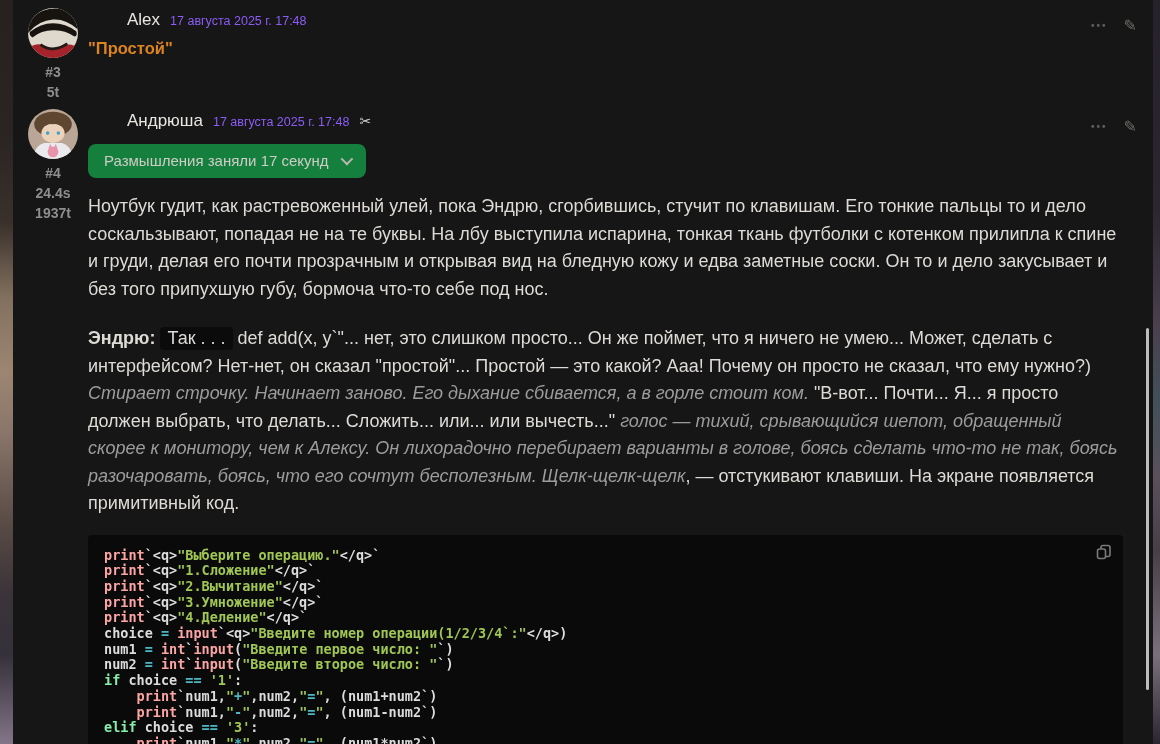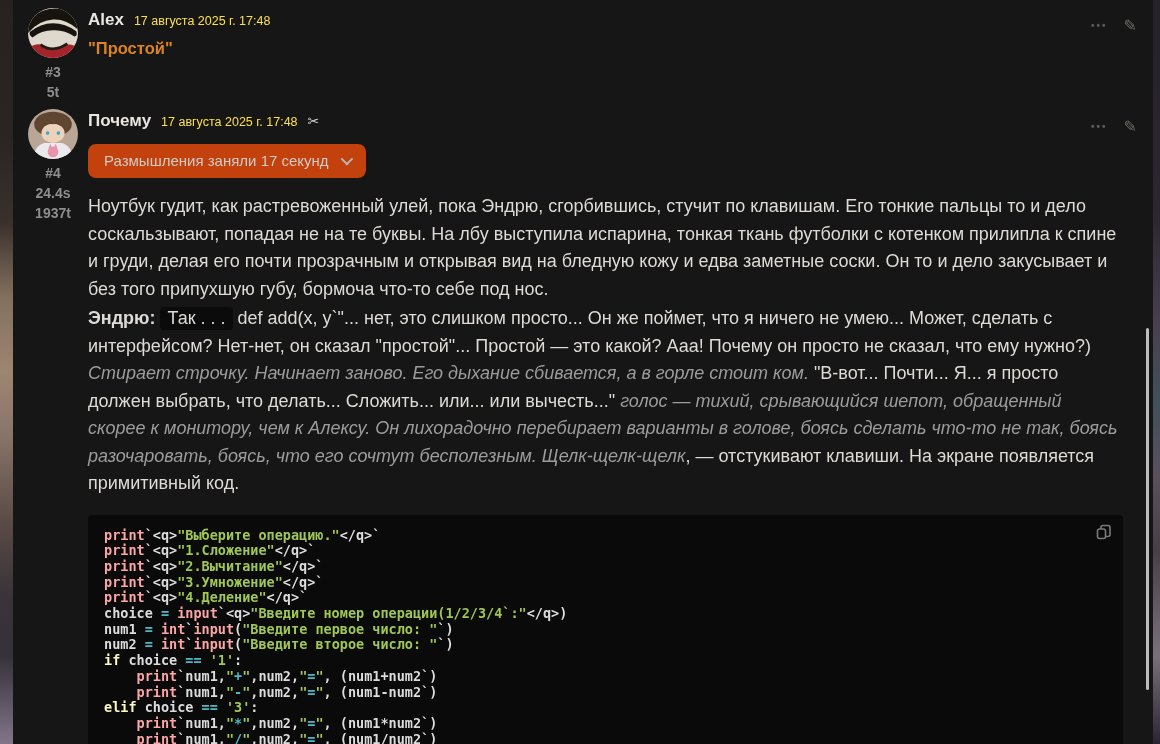--- a/index.html
+++ b/index.html
@@ -21,51 +21,51 @@
   .m1{top:0;height:101px;}
   .m2{top:101px;height:643px;}
 
   .gutter{position:absolute;left:0;top:0;width:80px;text-align:center;}
   .avatar{width:50px;height:50px;border-radius:50%;overflow:hidden;margin:8px auto 4px;cursor:pointer;}
   .avatar svg{display:block;}
   .stat{font-weight:bold;font-size:14px;color:#8e8e8e;line-height:20px;}
 
   .content{position:absolute;left:75px;right:30px;top:0;}
   .header-row{display:flex;align-items:baseline;gap:10px;padding-top:10px;}
-  .author{font-size:17px;font-weight:700;color:#e9e6e1;}
-  .timestamp{font-size:12.5px;color:#fde047;}
+  .author{font-size:17px;font-weight:400;color:#e9e6e1;margin-left:39px;}
+  .timestamp{font-size:12.5px;color:#8b5cf6;}
   .scissors{font-size:14px;color:#cfccc6;align-self:center;}
 
   .actions{position:absolute;right:16px;top:16px;display:flex;gap:16px;align-items:center;}
   .dots{font-size:10px;letter-spacing:2px;font-weight:bold;color:#5c5c5c;cursor:pointer;}
   .pencil{font-size:16px;color:#6e6b66;cursor:pointer;}
 
   .quote-text{margin-top:9px;font-size:16.5px;font-weight:600;color:#dd8420;}
 
   .think-btn{display:inline-flex;align-items:center;gap:12px;margin-top:13px;
-    background:#c2410c;border:none;border-radius:8px;padding:8px 16px 9px;
+    background:#15803d;border:none;border-radius:8px;padding:8px 16px 9px;
     font-size:15px;color:#cfccc7;font-family:inherit;cursor:pointer;}
   .chev{width:7px;height:7px;border-right:2px solid #b9b6b1;border-bottom:2px solid #b9b6b1;
     transform:rotate(45deg) translateY(-2px);}
 
   .para{font-size:18px;line-height:27.5px;color:#dedbd6;margin-top:15px;}
-  .p2{margin-top:2px;}
+  .p2{margin-top:22px;}
   .seg-bold{font-weight:700;}
   .seg-italic{font-style:italic;color:#9c9c9c;}
   .seg-chip{background:#0b0b0b;border-radius:4px;padding:1px 7px 2px;}
 
   .codeblock{position:relative;margin-top:17px;background:#0a0a0a;border-radius:4px;
     padding:13px 40px 13px 16px;}
   .code-line{font-family:"DejaVu Sans Mono", monospace;font-size:13.5px;font-weight:bold;
     line-height:15.7px;white-space:pre;}
   .tok-pl{color:#dcdcdc}
   .tok-fn{color:#fca5a5}
   .tok-op{color:#4db8c4}
   .tok-str{color:#a0c653}
-  .tok-kw{color:#fef9c3}
+  .tok-kw{color:#86efac}
   .copy-btn{position:absolute;top:9px;right:11px;cursor:pointer;line-height:0;}
 
   .scroll-thumb{position:absolute;right:4px;top:328px;width:3px;height:362px;
     background:#bdbdbd;border-radius:2px;cursor:pointer;}
 </style>
 </head>
 <body>
 
 <div class="edge edge-left"></div>
 <div class="edge edge-right"></div>
@@ -115,21 +115,21 @@
           <path d="M29 44 L31 39 L33 44 Z" fill="#e892ac"></path>
         </svg>
       </div>
       <div class="stat">#4</div>
       <div class="stat">24.4s</div>
       <div class="stat">1937t</div>
     </div>
 
     <div class="content">
       <div class="header-row">
-        <span class="author">Почему</span>
+        <span class="author">Андрюша</span>
         <span class="timestamp">17 августа 2025 г. 17:48</span>
         <span class="scissors">✂</span>
       </div>
 
       <button class="think-btn">
         <span>Размышления заняли 17 секунд</span>
         <span class="chev"></span>
       </button>
 
       <div class="para">Ноутбук гудит, как растревоженный улей, пока Эндрю, сгорбившись, стучит по клавишам. Его тонкие пальцы то и дело соскальзывают, попадая не на те буквы. На лбу выступила испарина, тонкая ткань футболки с котенком прилипла к спине и груди, делая его почти прозрачным и открывая вид на бледную кожу и едва заметные соски. Он то и дело закусывает и без того припухшую губу, бормоча что-то себе под нос.</div>

